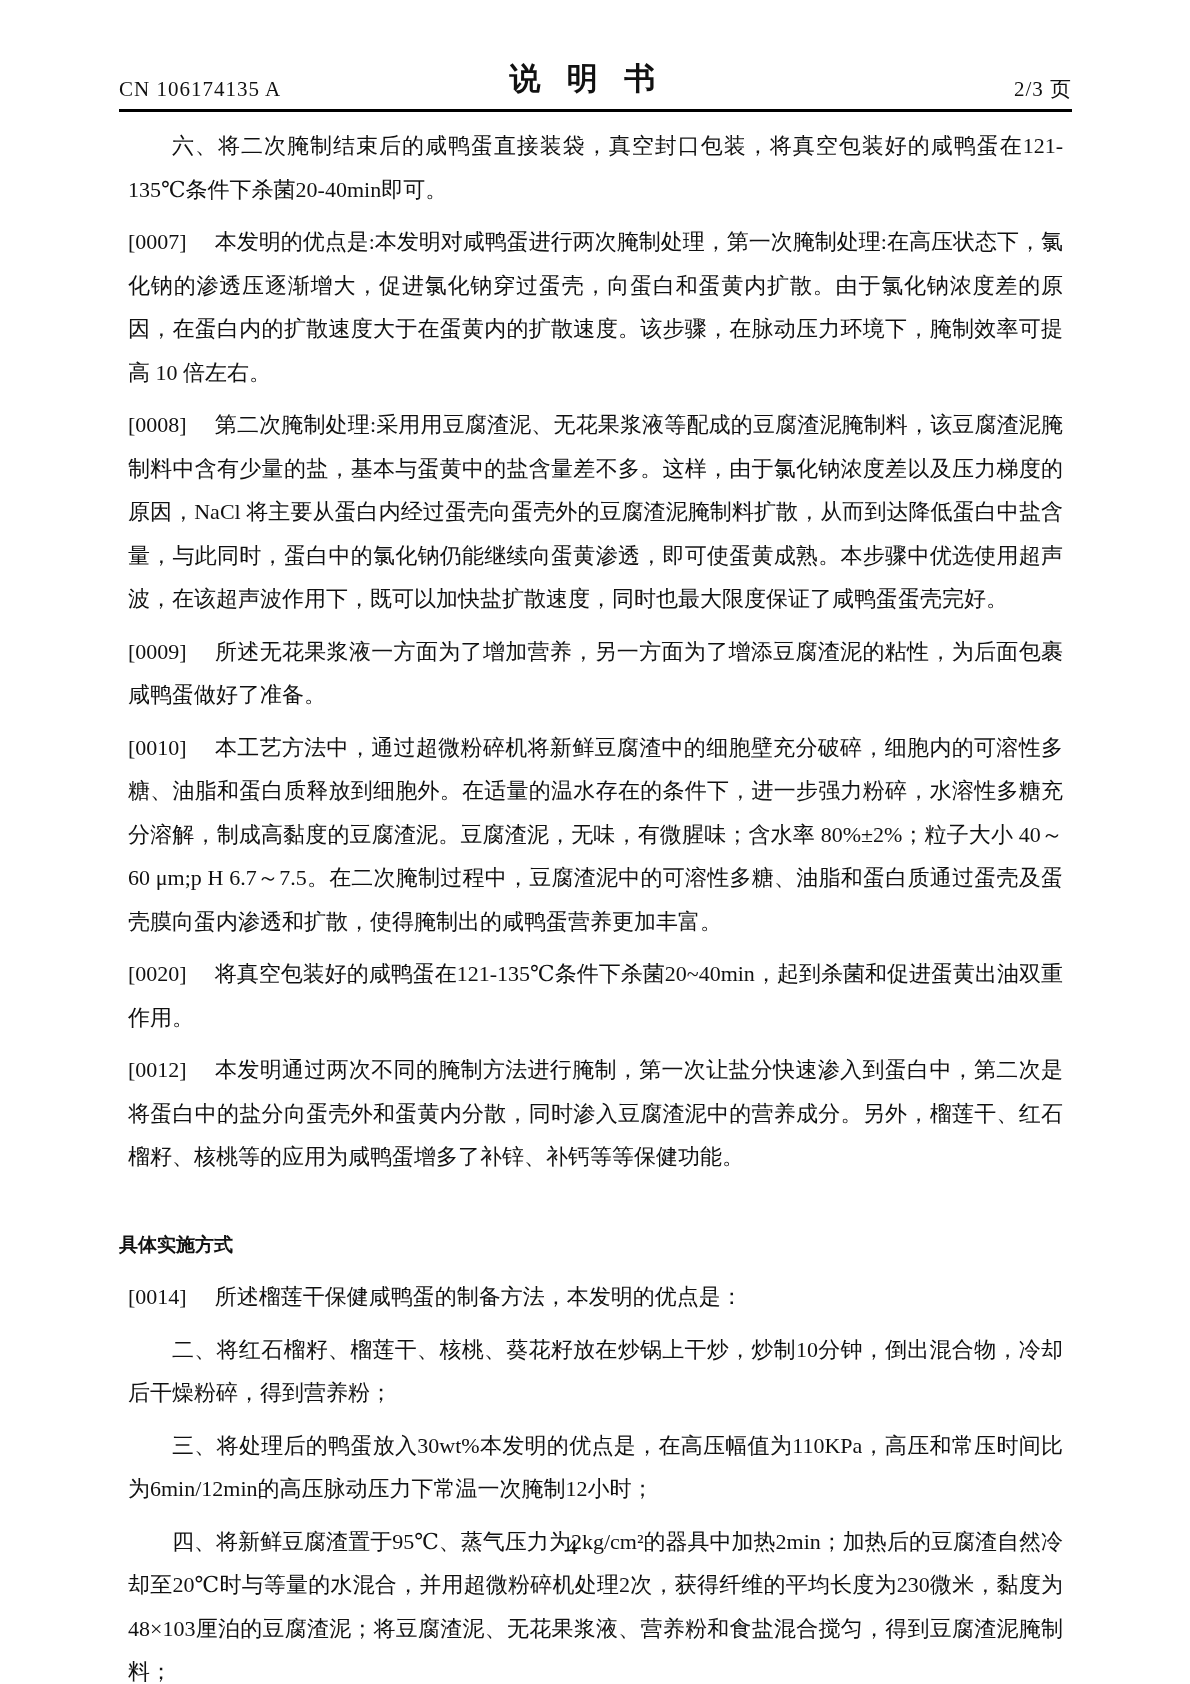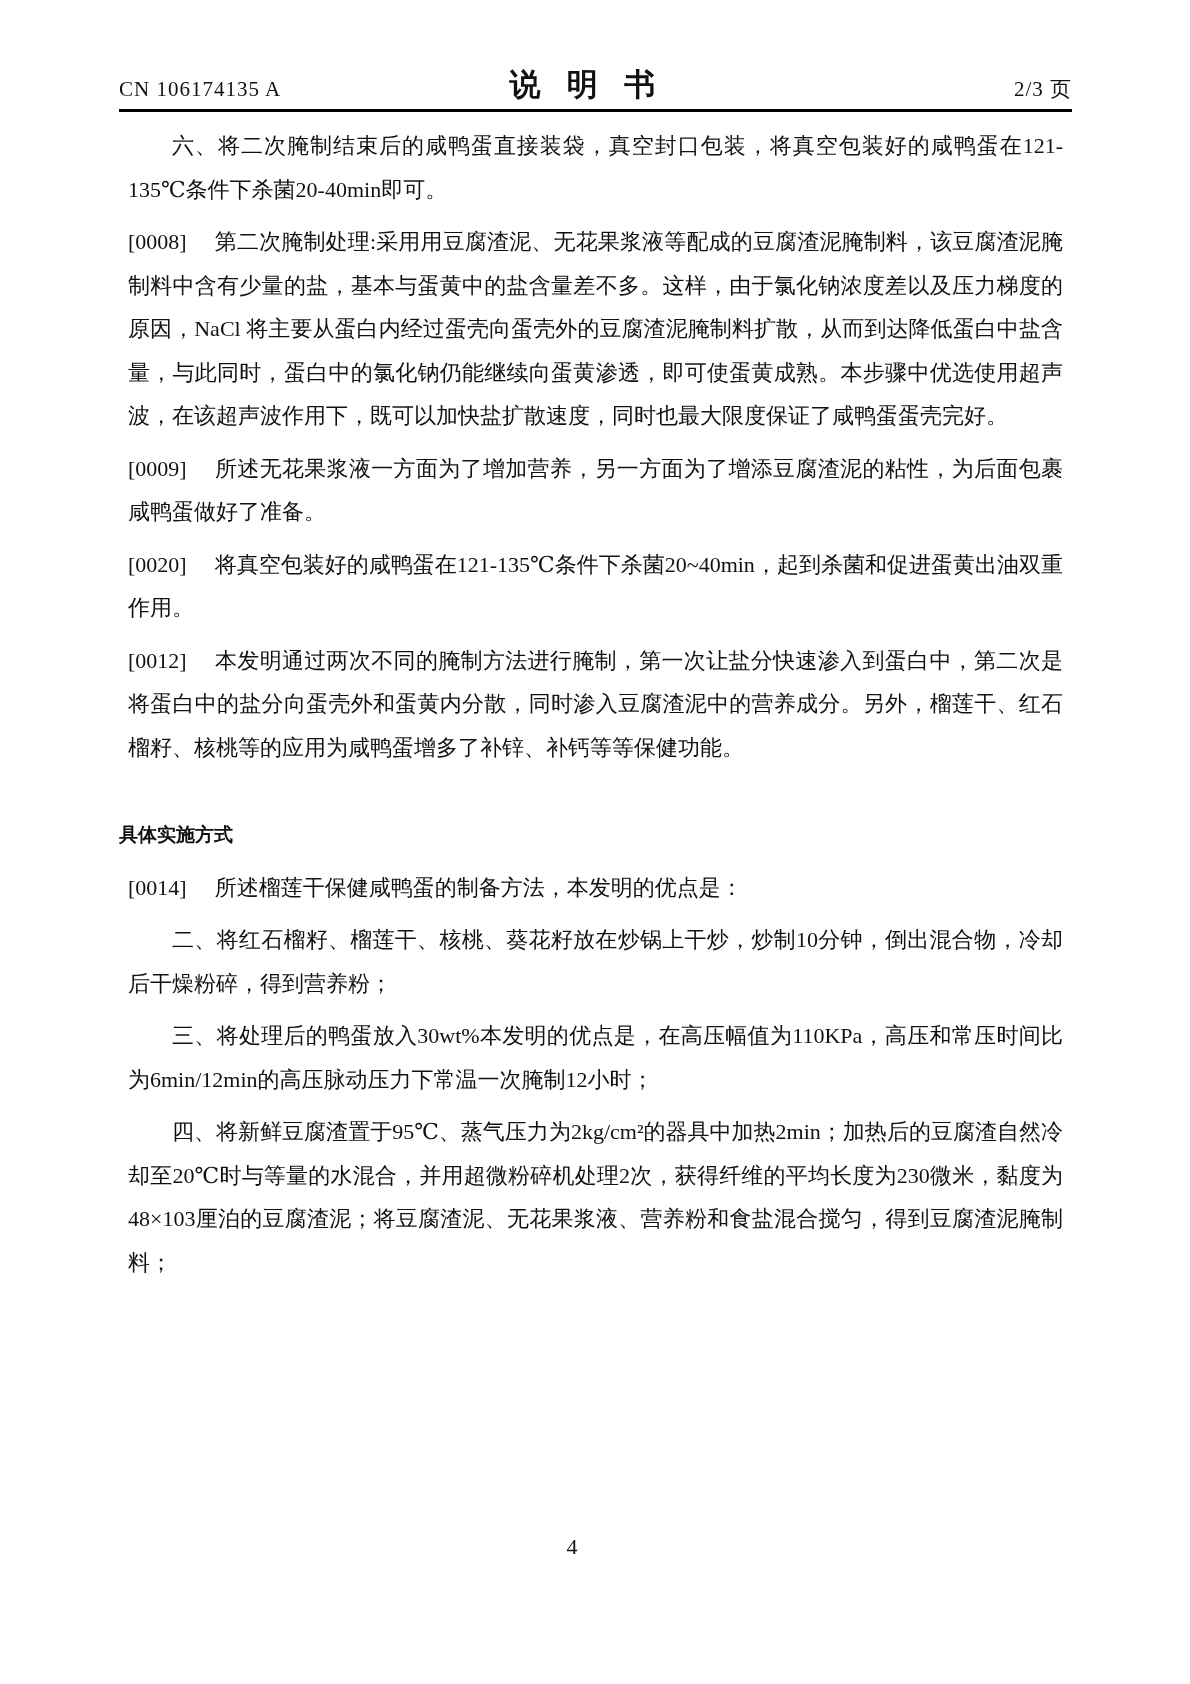--- a/index.html
+++ b/index.html
@@ -32,21 +32,21 @@
   }
   .pat-no, .page-ind {
     line-height: 1;
     padding-bottom: 4px;
     letter-spacing: 1px;
   }
   .doc-title {
     position: absolute;
     left: 50%;
     transform: translateX(-50%);
-    bottom: 4px;
+    bottom: 10px;
     font-size: 31px;
     font-weight: bold;
     letter-spacing: 0.85em;
     margin-right: -0.85em;
     white-space: nowrap;
     line-height: 1;
   }
   .rule {
     height: 3px;
     background: #000000;
@@ -98,25 +98,27 @@
       <span class="doc-title">说明书</span>
       <span class="page-ind">2/3 页</span>
     </div>
 
     <div class="rule"></div>
 
     <div class="body">
 
       <p class="para step"><span>六、将二次腌制结束后的咸鸭蛋直接装袋，真空封口包装，将真空包装好的咸鸭蛋在121-135℃条件下杀菌20-40min即可。</span></p>
 
+      <p class="para num"><span class="tag">[0007]</span><span>本发明的优点是:本发明对咸鸭蛋进行两次腌制处理，第一次腌制处理:在高压状态下，氯化钠的渗透压逐渐增大，促进氯化钠穿过蛋壳，向蛋白和蛋黄内扩散。由于氯化钠浓度差的原因，在蛋白内的扩散速度大于在蛋黄内的扩散速度。该步骤，在脉动压力环境下，腌制效率可提高 10 倍左右。</span></p>
 
       <p class="para num"><span class="tag">[0008]</span><span>第二次腌制处理:采用用豆腐渣泥、无花果浆液等配成的豆腐渣泥腌制料，该豆腐渣泥腌制料中含有少量的盐，基本与蛋黄中的盐含量差不多。这样，由于氯化钠浓度差以及压力梯度的原因，NaCl 将主要从蛋白内经过蛋壳向蛋壳外的豆腐渣泥腌制料扩散，从而到达降低蛋白中盐含量，与此同时，蛋白中的氯化钠仍能继续向蛋黄渗透，即可使蛋黄成熟。本步骤中优选使用超声波，在该超声波作用下，既可以加快盐扩散速度，同时也最大限度保证了咸鸭蛋蛋壳完好。</span></p>
 
       <p class="para num"><span class="tag">[0009]</span><span>所述无花果浆液一方面为了增加营养，另一方面为了增添豆腐渣泥的粘性，为后面包裹咸鸭蛋做好了准备。</span></p>
 
+      <p class="para num"><span class="tag">[0010]</span><span>本工艺方法中，通过超微粉碎机将新鲜豆腐渣中的细胞壁充分破碎，细胞内的可溶性多糖、油脂和蛋白质释放到细胞外。在适量的温水存在的条件下，进一步强力粉碎，水溶性多糖充分溶解，制成高黏度的豆腐渣泥。豆腐渣泥，无味，有微腥味；含水率 80%±2%；粒子大小 40～60 μm;p H 6.7～7.5。在二次腌制过程中，豆腐渣泥中的可溶性多糖、油脂和蛋白质通过蛋壳及蛋壳膜向蛋内渗透和扩散，使得腌制出的咸鸭蛋营养更加丰富。</span></p>
 
       <p class="para num"><span class="tag">[0020]</span><span>将真空包装好的咸鸭蛋在121-135℃条件下杀菌20~40min，起到杀菌和促进蛋黄出油双重作用。</span></p>
 
       <p class="para num"><span class="tag">[0012]</span><span>本发明通过两次不同的腌制方法进行腌制，第一次让盐分快速渗入到蛋白中，第二次是将蛋白中的盐分向蛋壳外和蛋黄内分散，同时渗入豆腐渣泥中的营养成分。另外，榴莲干、红石榴籽、核桃等的应用为咸鸭蛋增多了补锌、补钙等等保健功能。</span></p>
 
       <h2 class="section-heading">具体实施方式</h2>
 
 
       <p class="para num"><span class="tag">[0014]</span><span>所述榴莲干保健咸鸭蛋的制备方法，本发明的优点是：</span></p>
 

